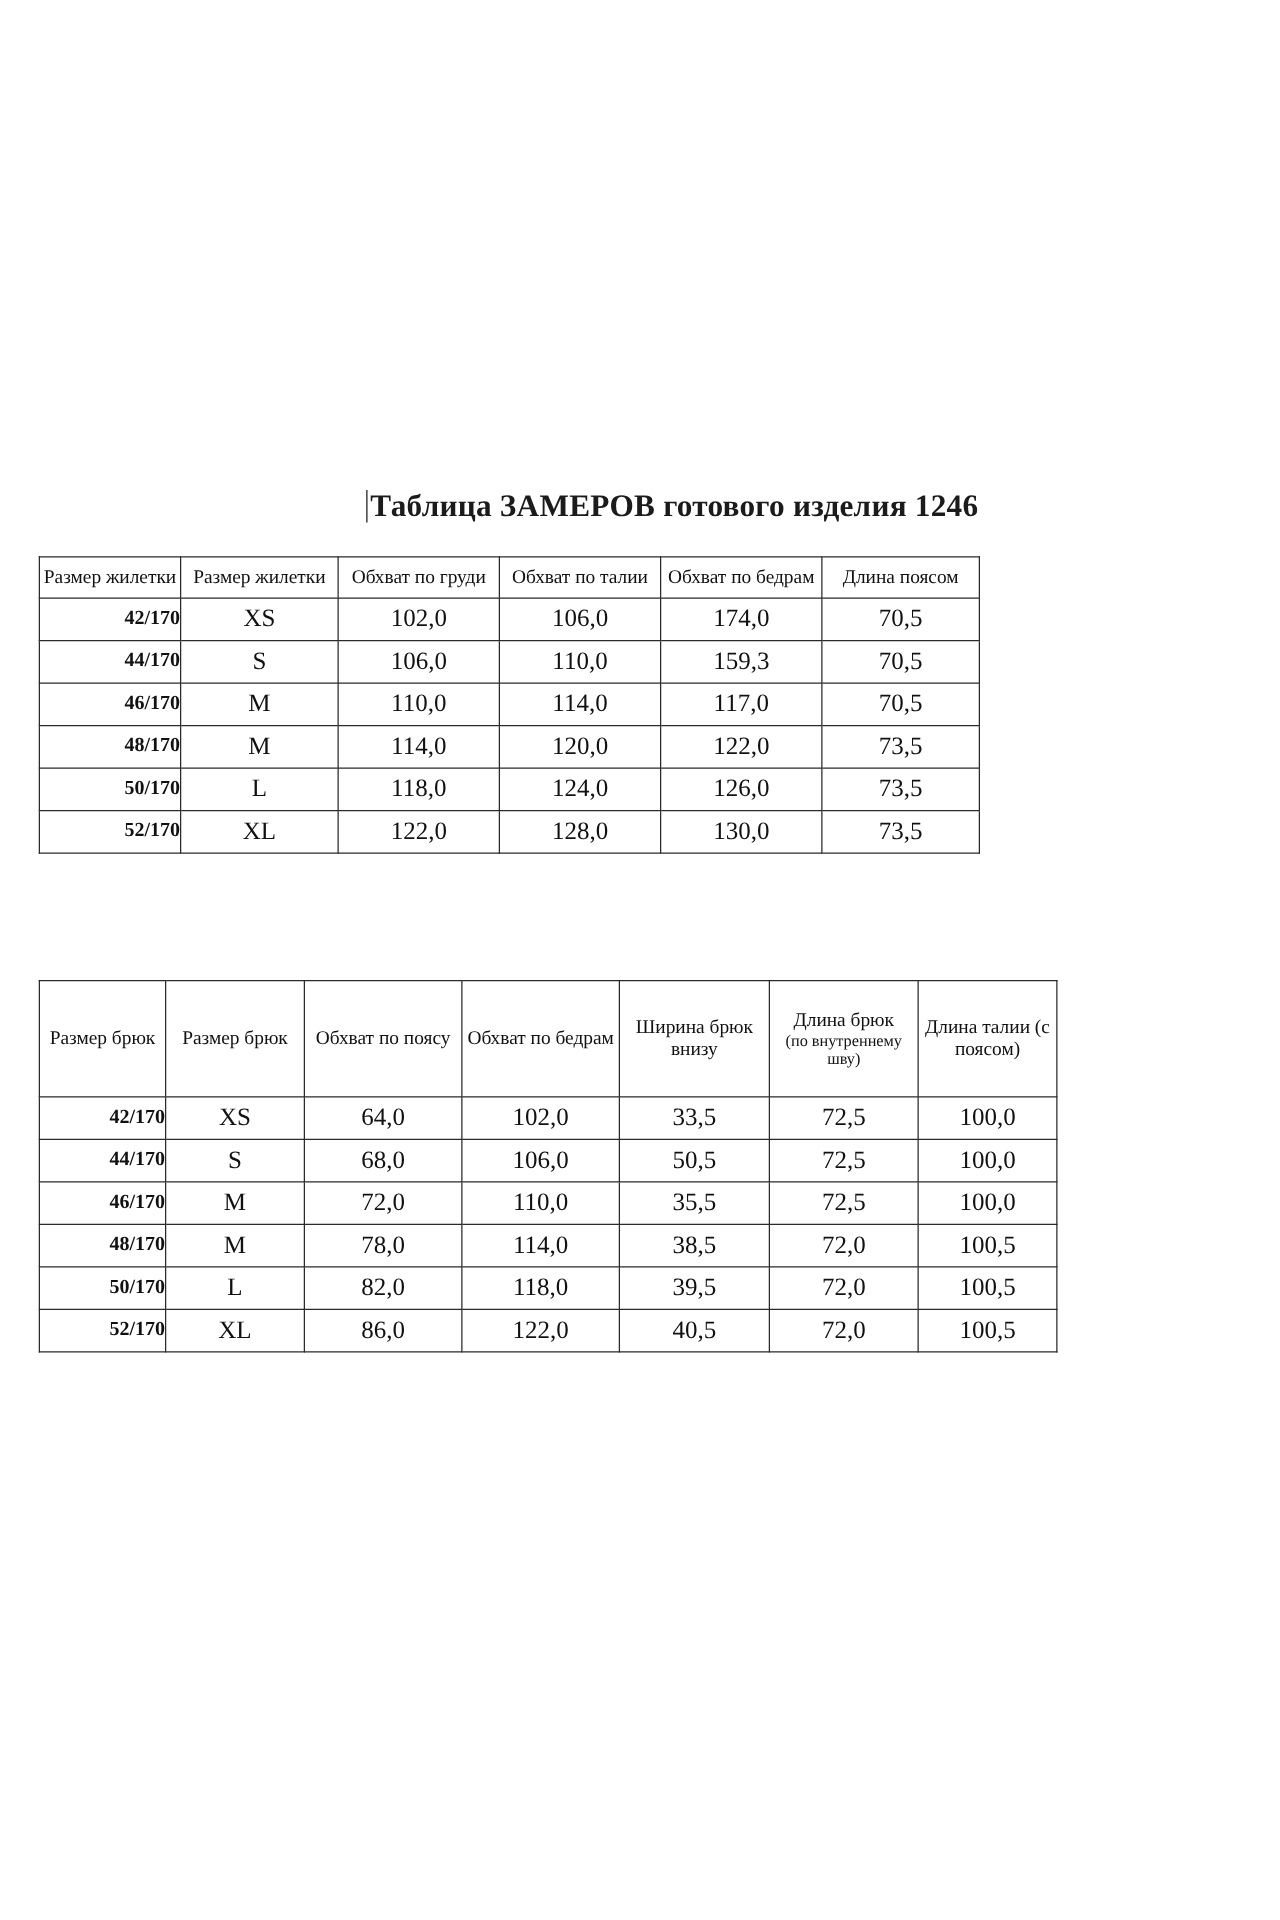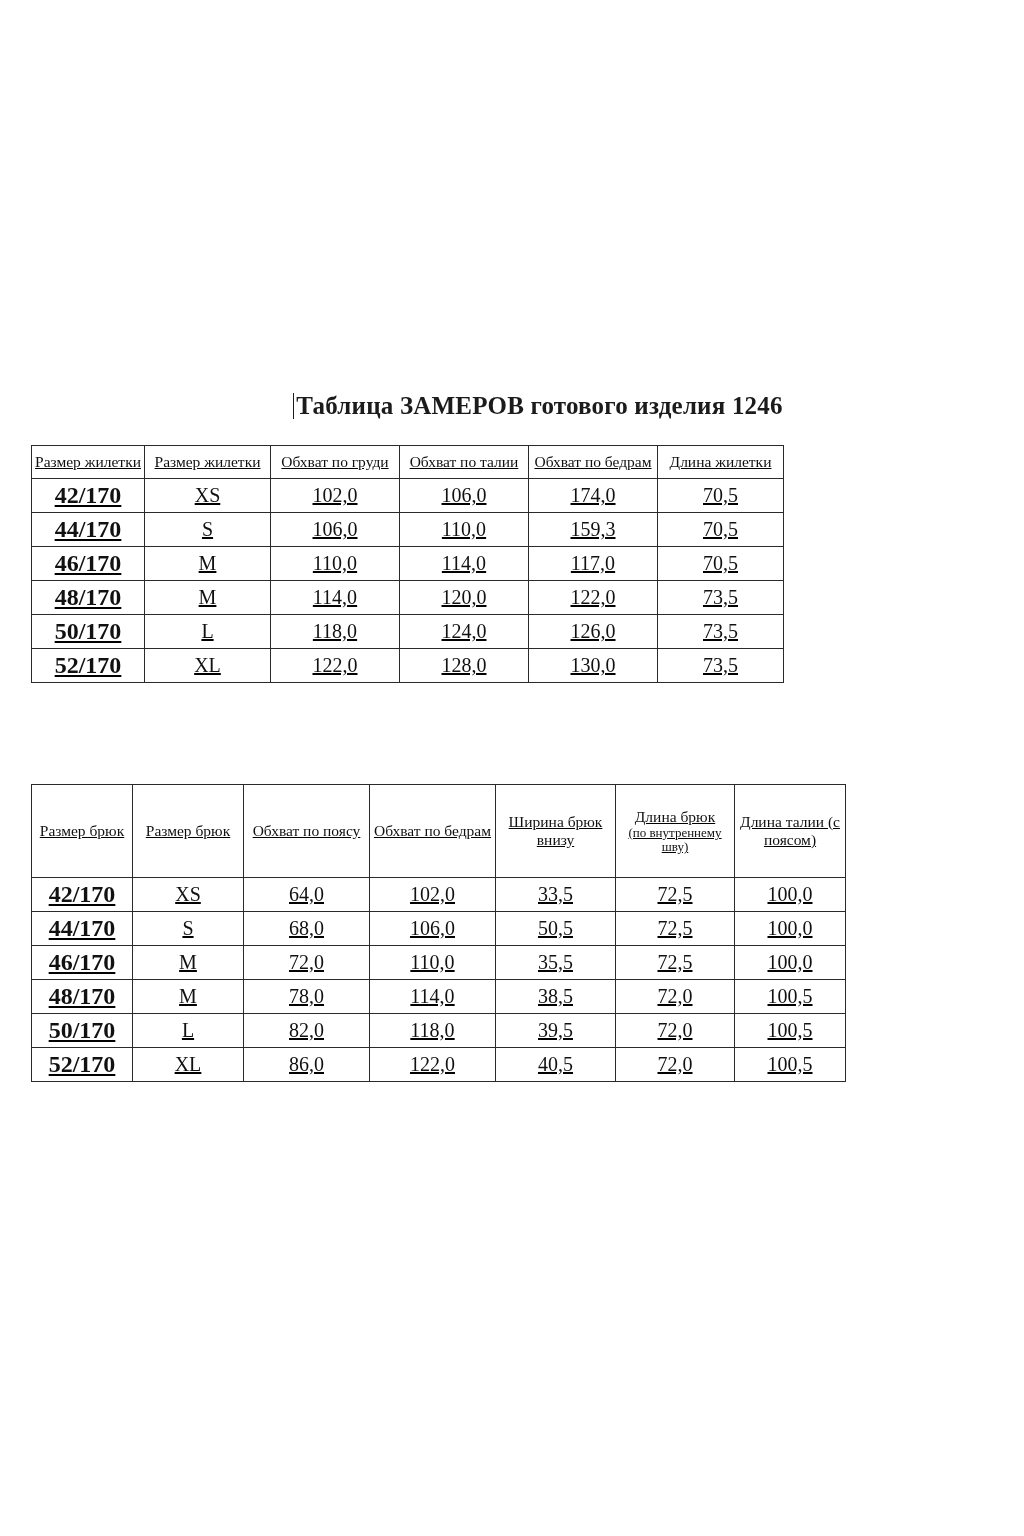--- a/index.html
+++ b/index.html
@@ -43,21 +43,20 @@
     background: #1b1b1b;
     vertical-align: -5px;
     margin-right: 2px;
   }
   table.meas {
     position: absolute;
     border-collapse: collapse;
     table-layout: fixed;
     font-family: "Liberation Serif", serif;
     background: #ffffff;
-    text-decoration: underline;
   }
   table.meas td, table.meas th {
     border: 1px solid #2a2a2a;
     text-align: center;
     vertical-align: middle;
     padding: 0;
     color: #111111;
   }
   table.meas thead th {
     font-size: 15.5px;
@@ -66,21 +65,22 @@
     padding: 7px 3px;
   }
   table.meas tbody td {
     font-size: 20px;
     font-weight: 400;
     height: 33px;
     line-height: 1.05;
   }
   table.meas tbody td.sizecol {
     font-weight: 700;
-    font-size: 24px;
+    font-size: 16px;
+    text-align: right;
   }
   .sub-note {
     display: block;
     font-size: 13px;
     line-height: 1.1;
   }
 
   
   #table-vest {
     left: 31px;
@@ -125,21 +125,21 @@
         <col class="c4">
         <col class="c5">
     </colgroup>
     <thead>
       <tr>
         <th>Размер жилетки</th>
         <th>Размер жилетки</th>
         <th>Обхват по груди</th>
         <th>Обхват по талии</th>
         <th>Обхват по бедрам</th>
-        <th>Длина жилетки</th>
+        <th>Длина поясом</th>
       </tr>
     </thead>
     <tbody id="vest-body">
         <tr>
           <td class="sizecol">42/170</td>
           <td>XS</td>
           <td>102,0</td>
           <td>106,0</td>
           <td>174,0</td>
           <td>70,5</td>

